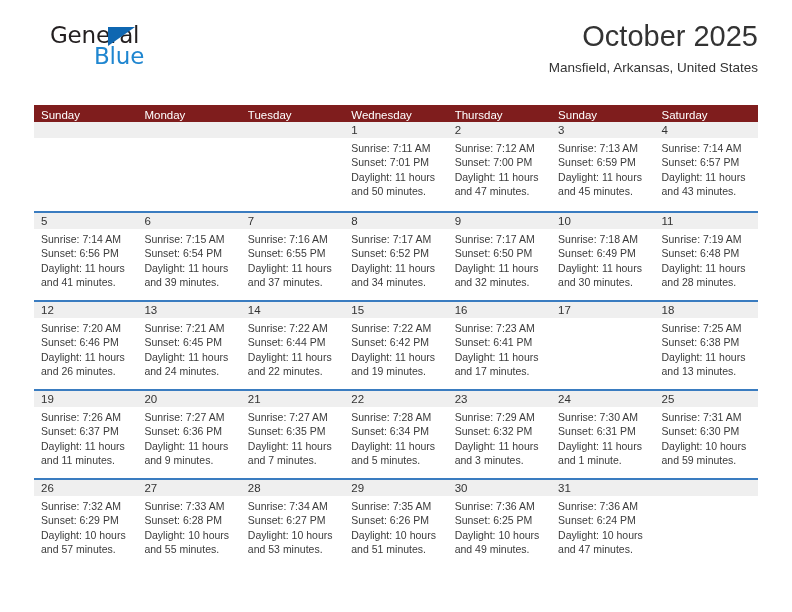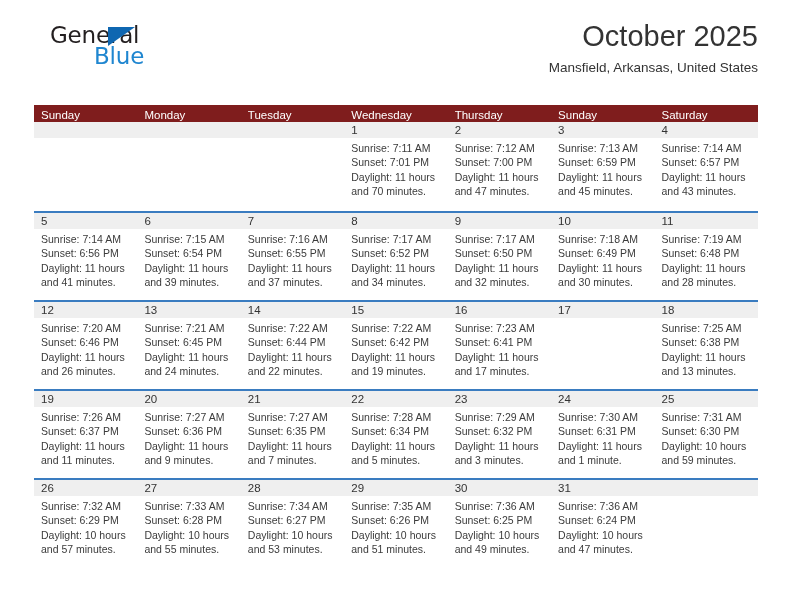--- a/index.html
+++ b/index.html
@@ -184,21 +184,21 @@
             <div class="daynum-band"></div>
           </div>
           <div class="cell empty">
             <div class="daynum-band"></div>
           </div>
           <div class="cell">
             <div class="daynum-band">1</div>
             <div class="lines">
               <div class="line">Sunrise: 7:11 AM</div>
               <div class="line">Sunset: 7:01 PM</div>
-              <div class="line wrap">Daylight: 11 hours and 70 minutes.</div>
+              <div class="line wrap">Daylight: 11 hours and 50 minutes.</div>
             </div>
           </div>
           <div class="cell">
             <div class="daynum-band">2</div>
             <div class="lines">
               <div class="line">Sunrise: 7:12 AM</div>
               <div class="line">Sunset: 7:00 PM</div>
               <div class="line wrap">Daylight: 11 hours and 47 minutes.</div>
             </div>
           </div>

